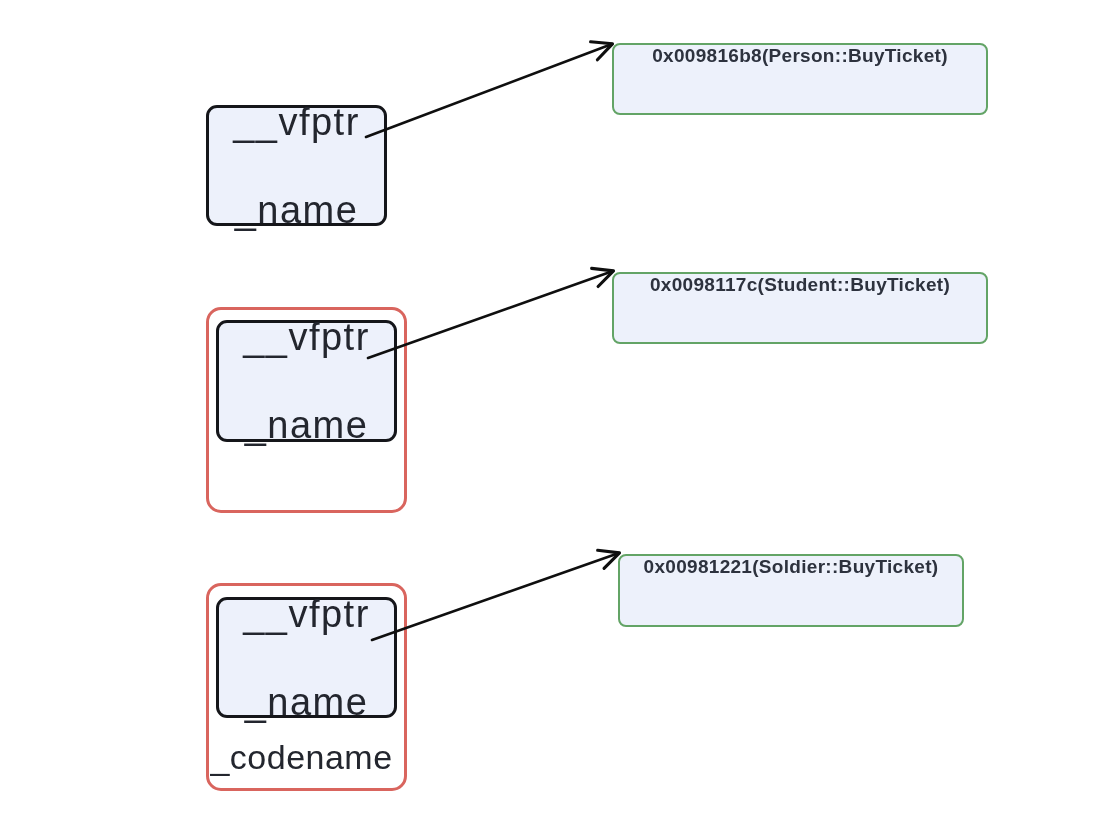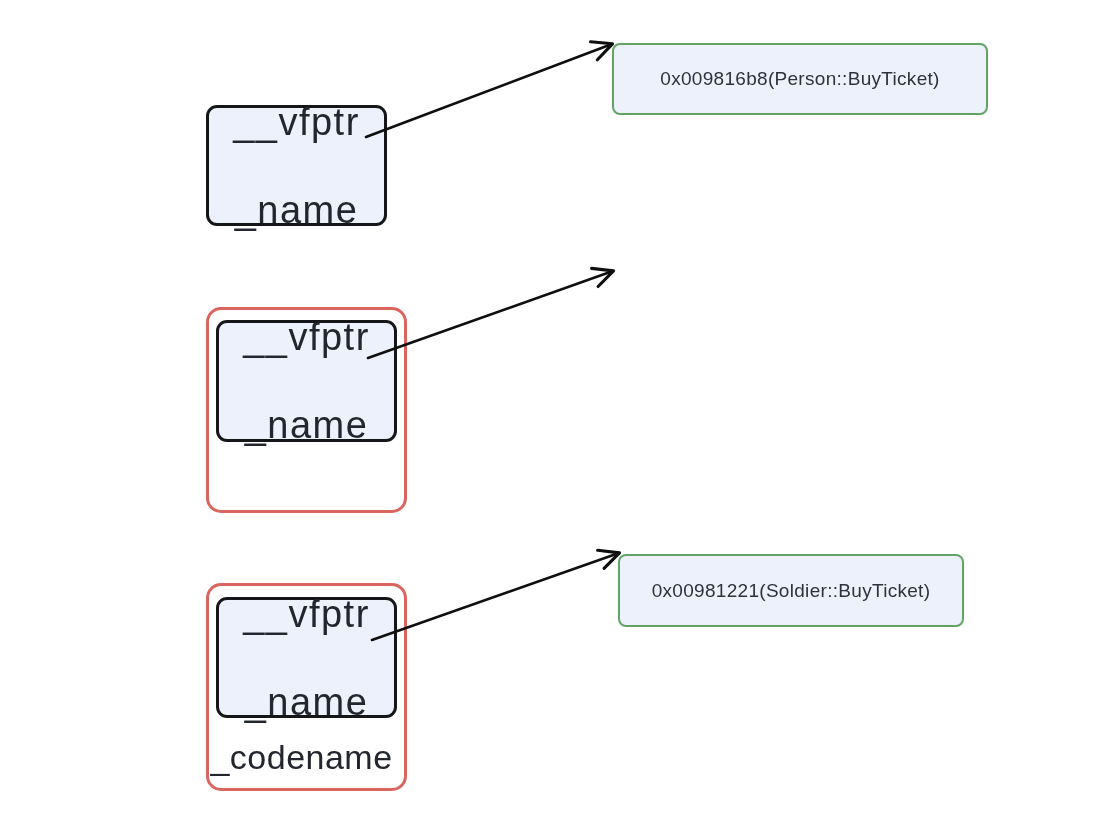--- a/index.html
+++ b/index.html
@@ -54,21 +54,21 @@
     color: var(--field-text);
     white-space: nowrap;
   }
 
   
   .vtable-box {
     position: absolute;
     background: var(--vtable-box-fill);
     border: 2.5px solid var(--vtable-box-border);
     border-radius: 8px;
-    display: flex; align-items: center; justify-content: center;
+    display: flex; justify-content: center; font-weight: bold;
   }
   .vtable-text {
     font-size: 19px; letter-spacing: 0.3px;
     color: var(--vtable-text); white-space: nowrap;
   }
 
   
   .arrows {
     position: absolute; left: 0; top: 0;
     width: 1108px; height: 830px;
@@ -108,20 +108,23 @@
   </div>
   <div class="vtable-box pos-g1-vtable">
     <span class="vtable-text">0x009816b8(Person::BuyTicket)</span>
   </div>
 
   <div class="outer-box pos-g2-outer"></div>
   <div class="field-box pos-g2-field">
     <div class="field-line">__vfptr</div>
     <div class="field-line">_name</div>
   </div>
+  <div class="vtable-box pos-g2-vtable">
+    <span class="vtable-text">0x0098117c(Student::BuyTicket)</span>
+  </div>
 
   <div class="outer-box pos-g3-outer"></div>
   <div class="field-box pos-g3-field">
     <div class="field-line">__vfptr</div>
     <div class="field-line">_name</div>
   </div>
   <div class="outer-label pos-g3-label">_codename</div>
   <div class="vtable-box pos-g3-vtable">
     <span class="vtable-text">0x00981221(Soldier::BuyTicket)</span>
   </div>

